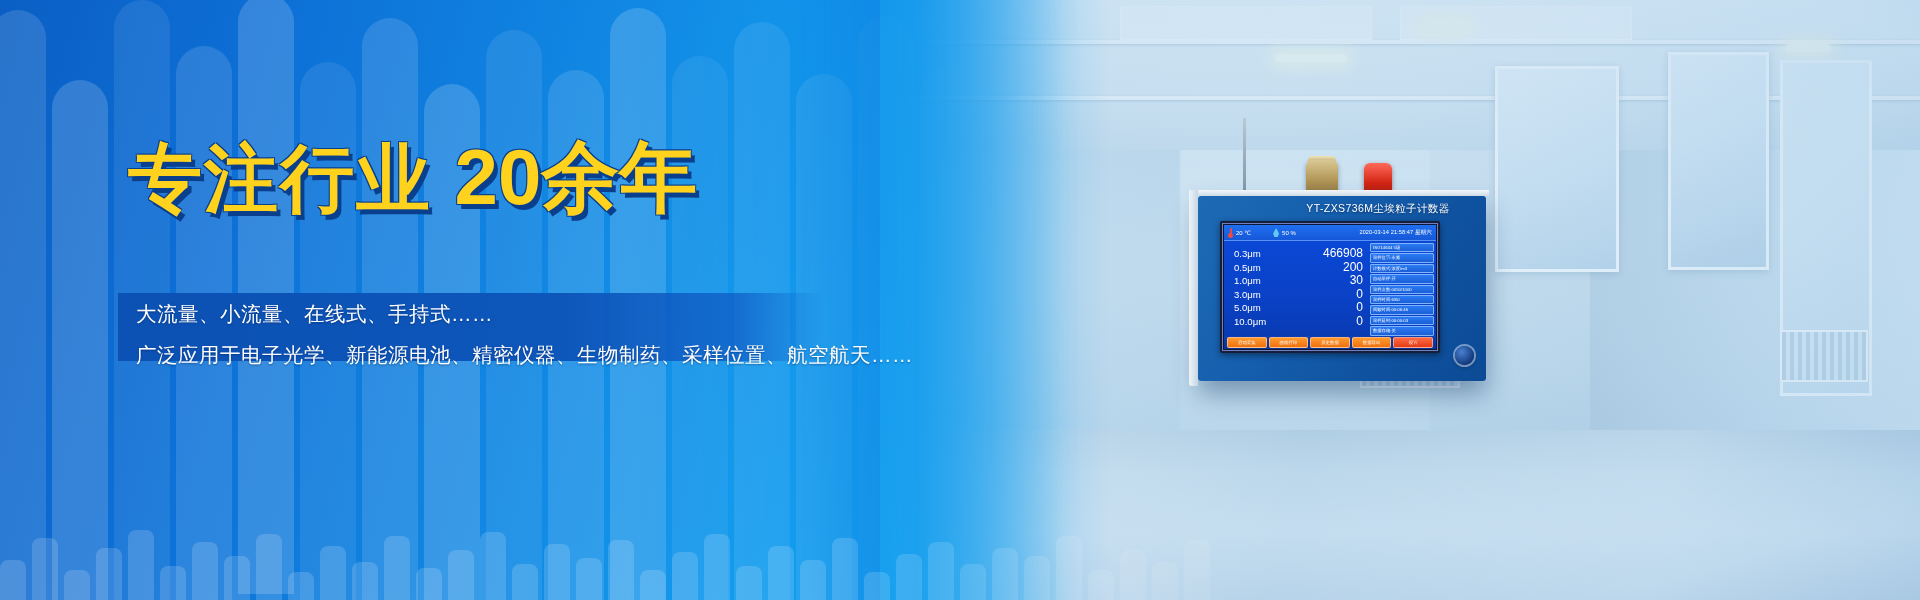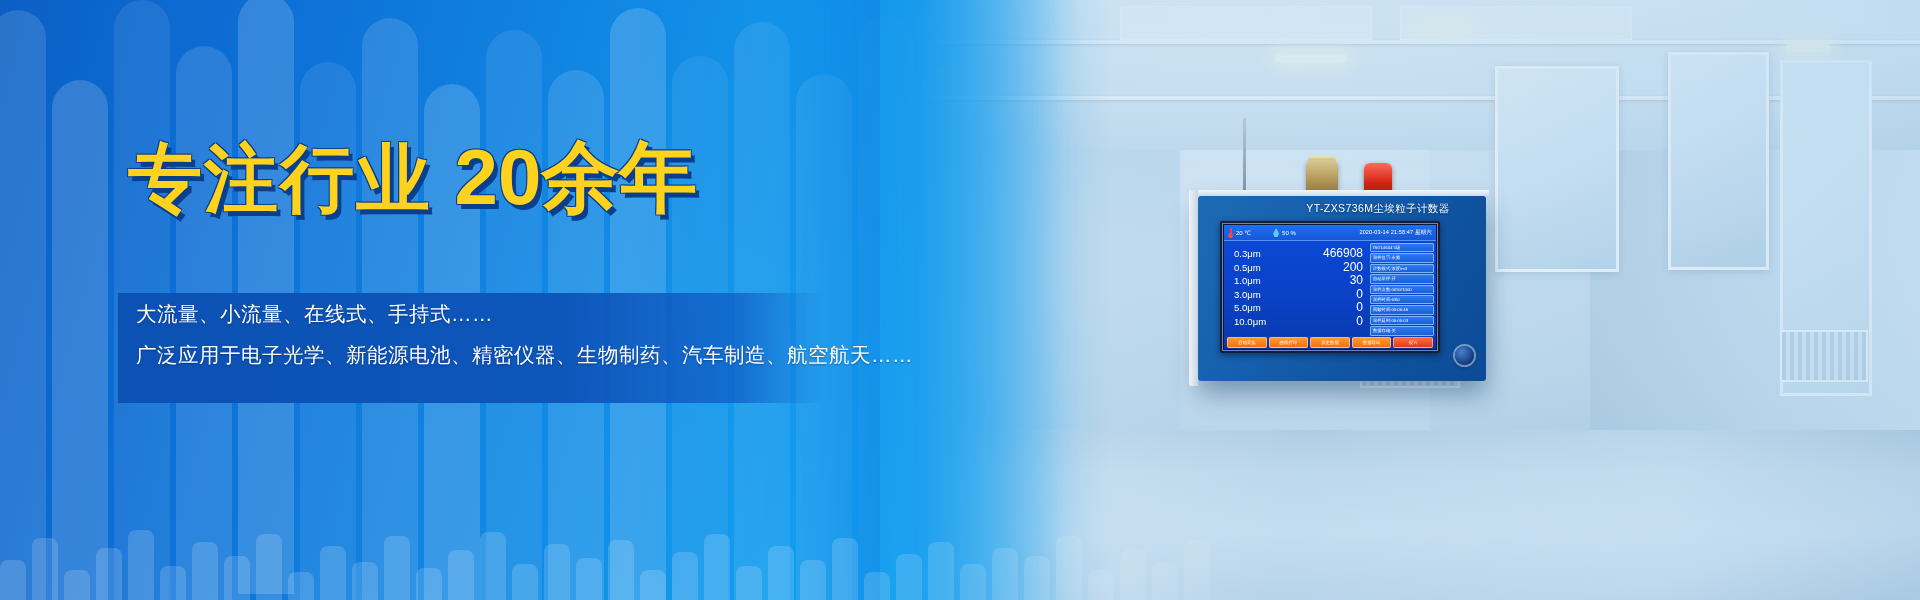--- a/index.html
+++ b/index.html
@@ -55,21 +55,21 @@
   .bbar{position:absolute;bottom:0;background:rgba(255,255,255,.16);border-radius:8px 8px 0 0;}
 
   
   .headline{position:absolute;left:128px;top:138px;font-size:74px;font-weight:bold;letter-spacing:2px;
             color:#ffd21e;line-height:1;white-space:nowrap;
             text-shadow:4px 5px 0 #0a3f8e, -1px -1px 0 #0a3f8e, 1px -1px 0 #0a3f8e, -1px 1px 0 #0a3f8e;}
   .headline .num{font-size:78px;letter-spacing:0;}
   .subhead{position:absolute;left:128px;top:214px;font-size:72px;font-weight:bold;letter-spacing:3px;
             color:#ffffff;line-height:1;white-space:nowrap;text-shadow:2px 3px 6px rgba(4,50,110,.45);}
 
-  .strip{position:absolute;left:118px;top:293px;width:706px;height:110px;
+  .strip{position:absolute;left:118px;top:293px;width:706px;height:68px;
          background:linear-gradient(90deg,#0c51b4 0%,#0d56ba 62%,rgba(14,92,198,.72) 88%,rgba(16,110,214,0) 100%);}
   .strip p{margin:0;color:#fff;font-size:20.5px;line-height:41px;padding-left:18px;white-space:nowrap;
            letter-spacing:.5px;text-shadow:0 1px 2px rgba(0,20,60,.4);}
 
   
   .device{position:absolute;left:1198px;top:196px;width:288px;height:185px;
           background:linear-gradient(120deg,#1f6ab4 0%,#155fae 35%,#0f529f 70%,#0c4a95 100%);
           border-radius:3px;box-shadow:0 12px 26px rgba(20,60,105,.45), 0 0 0 1px rgba(255,255,255,.15);}
   .dev-edge{position:absolute;left:-9px;top:-6px;width:9px;height:196px;
           background:linear-gradient(90deg,#eef4f8,#c6d6e2);border-radius:2px 0 0 2px;}
@@ -218,21 +218,21 @@
     <div class="bbar" style="left:1120px;width:26px;height:50px;"></div>
     <div class="bbar" style="left:1152px;width:26px;height:38px;"></div>
     <div class="bbar" style="left:1184px;width:26px;height:60px;"></div>
   </div>
 
   <div class="headline"><span>专注行业 </span><span class="num">20余年</span></div>
 
 
   <div class="strip">
     <p>大流量、小流量、在线式、手持式……</p>
-    <p>广泛应用于电子光学、新能源电池、精密仪器、生物制药、汽车制造、航空航天……</p>
+    <p>广泛应用于电子光学、新能源电池、精密仪器、生物制药、采样位置、航空航天……</p>
   </div>
 
   <div class="antenna"></div>
   <div class="dome-top"></div>
   <div class="dome"></div>
   <div class="beacon"></div>
 
   <div class="device">
     <div class="dev-edge-t"></div>
     <div class="dev-edge"></div>

